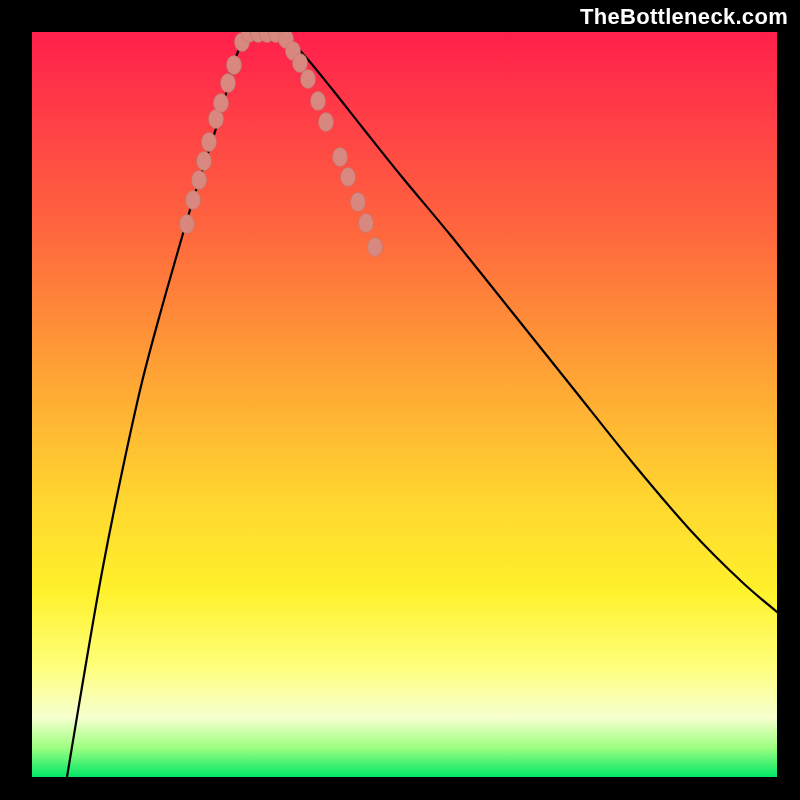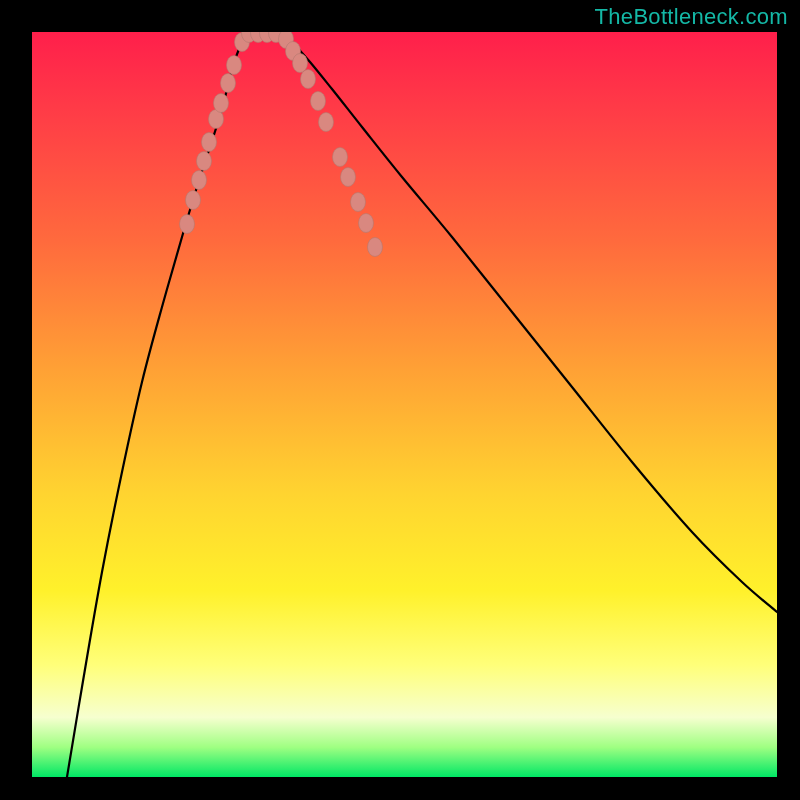--- a/index.html
+++ b/index.html
@@ -14,24 +14,24 @@
   .stage {
     position: relative;
     width: 800px;
     height: 800px;
     background: #000;
   }
   .watermark {
     position: absolute;
     top: 4px;
     right: 12px;
-    color: #14b8a6;
+    color: #ffffff;
     font-size: 22px;
     letter-spacing: 0.3px;
-    font-weight: 400;
+    font-weight: 700;
     z-index: 50;
     user-select: none;
   }
   .plot-frame {
     position: absolute;
     left: 32px;
     top: 32px;
     width: 745px;
     height: 745px;
     background: #000;

